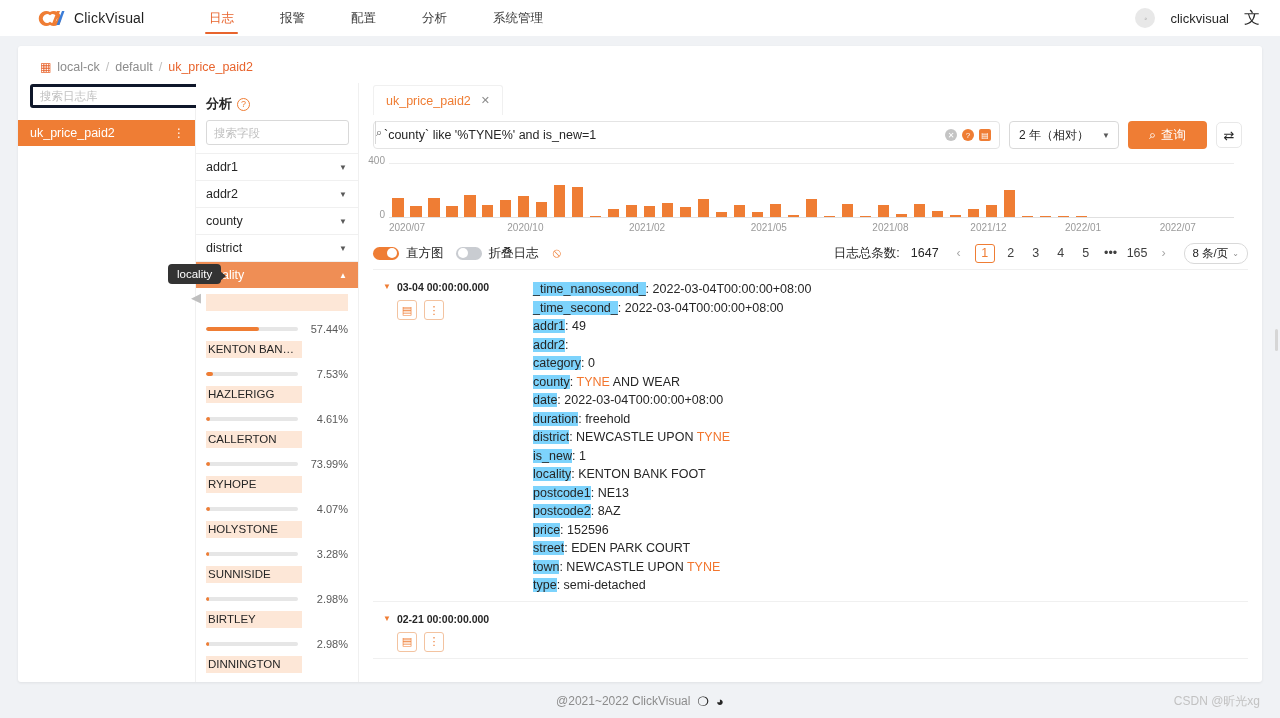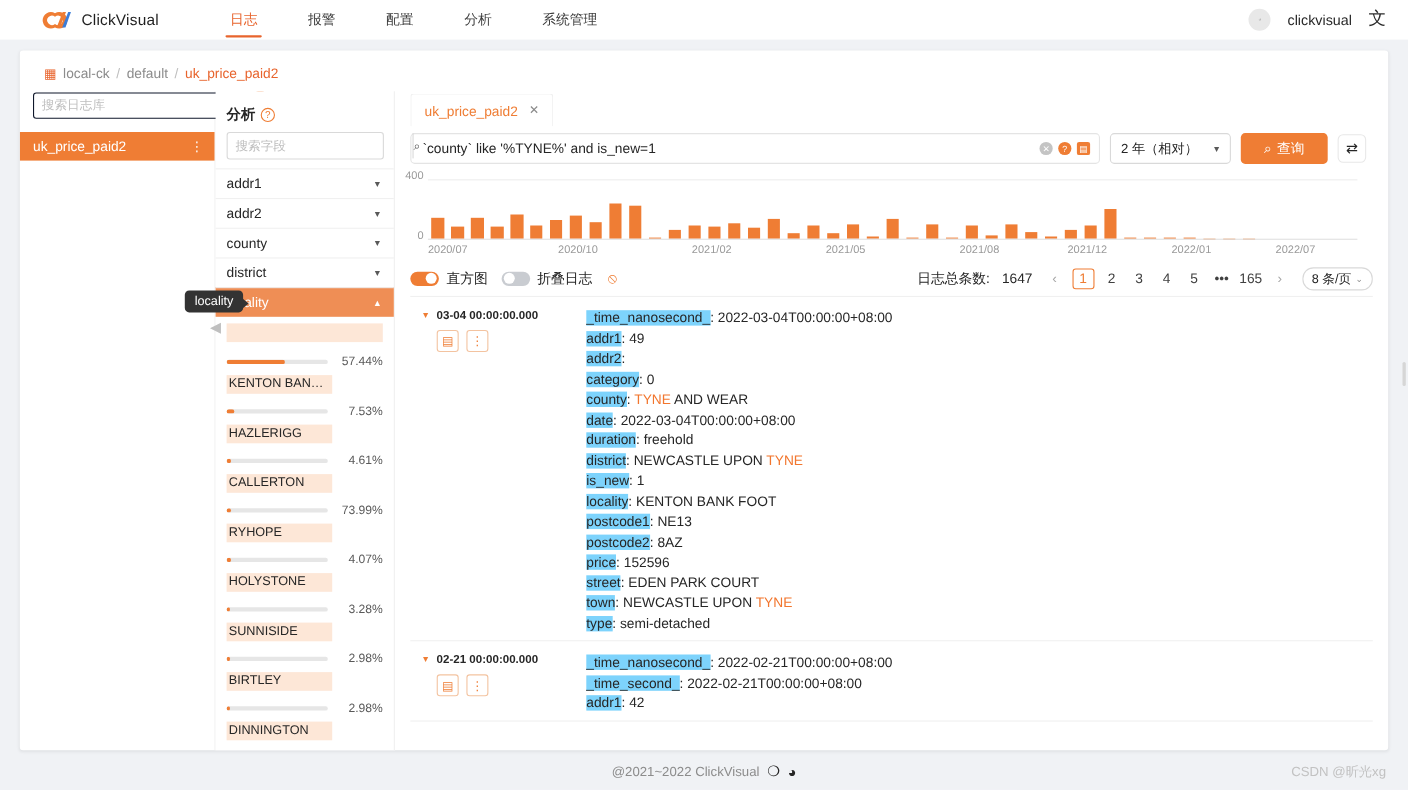--- a/index.html
+++ b/index.html
@@ -56,21 +56,21 @@
   .bc-item { color: #8c8c8c; }
   .bc-item.last { color: #e8642d; }
 
   
   .body-row { display: flex; height: 612px; }
 
   
   .col-db { width: 178px; border-right: 1px solid #f0f0f0; padding: 0 0 0 0; }
   .db-search-row { display: flex; align-items: center; gap: 7px; padding: 0 9px 0 12px; }
   .db-search {
-    flex: 1; height: 24px; border: 1px solid #0f172a; border-radius: 3px;
+    flex: 1; height: 24px; border: 3px solid #0f172a; border-radius: 3px;
     display: flex; align-items: center; background: #fff;
   }
   .db-search input {
     border: 0; outline: none; flex: 1; font-size: 11.5px; padding: 0 7px;
     color: #262626; background: transparent;
     font-family: "Liberation Sans", sans-serif;
   }
   .db-search input::placeholder { color: #bfbfbf; }
   .db-search .sbtn {
     width: 25px; height: 22px; border-left: 1px solid #d9d9d9;
@@ -703,20 +703,21 @@
                 <span class="tri">▼</span>
                 <span class="log-time">03-04 00:00:00.000</span>
               </div>
               <div class="log-btns">
                 <div class="lbtn">▤</div>
                 <div class="lbtn">⋮</div>
               </div>
             </div>
             <div class="log-fields">
               <div class="kv"><span class="k">_time_nanosecond_</span>: <span>2022-03-04T00:00:00+08:00</span></div>
+              <div class="kv"><span class="k">_time_second_</span>: <span>2022-03-04T00:00:00+08:00</span></div>
               <div class="kv"><span class="k">addr1</span>: <span>49</span></div>
               <div class="kv"><span class="k">addr2</span>: <span></span></div>
               <div class="kv"><span class="k">category</span>: <span>0</span></div>
               <div class="kv"><span class="k">county</span>: <span><span class="hl">TYNE</span> AND WEAR</span></div>
               <div class="kv"><span class="k">date</span>: <span>2022-03-04T00:00:00+08:00</span></div>
               <div class="kv"><span class="k">duration</span>: <span>freehold</span></div>
               <div class="kv"><span class="k">district</span>: <span>NEWCASTLE UPON <span class="hl">TYNE</span></span></div>
               <div class="kv"><span class="k">is_new</span>: <span>1</span></div>
               <div class="kv"><span class="k">locality</span>: <span>KENTON BANK FOOT</span></div>
               <div class="kv"><span class="k">postcode1</span>: <span>NE13</span></div>
@@ -731,25 +732,20 @@
             <div class="log-left">
               <div class="log-time-row">
                 <span class="tri">▼</span>
                 <span class="log-time">02-21 00:00:00.000</span>
               </div>
               <div class="log-btns">
                 <div class="lbtn">▤</div>
                 <div class="lbtn">⋮</div>
               </div>
             </div>
-            <div class="log-fields">
-              <div class="kv"><span class="k">_time_nanosecond_</span>: <span>2022-02-21T00:00:00+08:00</span></div>
-              <div class="kv"><span class="k">_time_second_</span>: <span>2022-02-21T00:00:00+08:00</span></div>
-              <div class="kv"><span class="k">addr1</span>: <span>42</span></div>
-            </div>
           </div>
         </div>
     </div>
   </div>
 </div>
 
 <div class="right-edge">
   <div class="scroll-tick"></div>
 </div>
 

